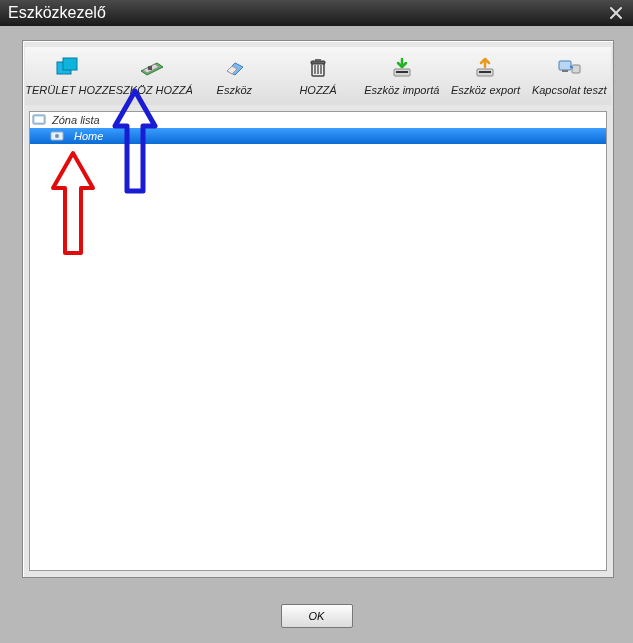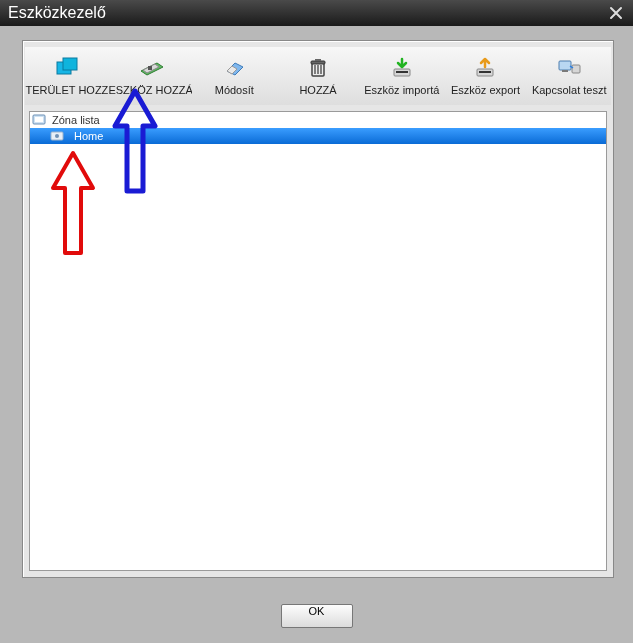--- a/index.html
+++ b/index.html
@@ -1,31 +1,31 @@
 <!DOCTYPE html>
 <html><head>
 <meta charset="utf-8">
 <style>
   html,body{margin:0;padding:0;width:633px;height:643px;font-family:Tahoma,Arial,sans-serif;font-size:11px;background:#b8b8b8;overflow:hidden;}
   .window{position:absolute;left:0;top:0;width:633px;height:643px;background:#b8b8b8;}
   .titlebar{position:absolute;left:0;top:0;width:100%;height:26px;background:linear-gradient(to bottom,#4a4a4a,#1a1a1a);color:#fff;display:flex;align-items:center;padding:0 8px;box-sizing:border-box;}
   .titlebar .title{flex:1;font-size:16px;}
   .titlebar .close{width:18px;height:18px;display:flex;align-items:center;justify-content:center;cursor:pointer;}
   .close svg{display:block;}
-  .client{position:absolute;left:0;top:26px;width:633px;height:617px;background:#b8b8b8;}
+  .client{position:absolute;left:0;top:26px;width:633px;height:617px;background:#b8b8b8;font-style:italic;}
   .panel{position:absolute;left:22px;top:14px;width:590px;height:536px;border:1px solid #888;background:#e6e6e6;box-shadow:inset 1px 1px 0 #fff;}
   .toolbar{position:absolute;left:2px;top:6px;right:2px;height:58px;background:linear-gradient(to bottom,#f7f7f7,#dedede);display:flex;}
   .tb-btn{flex:1;min-width:0;display:flex;flex-direction:column;align-items:center;justify-content:center;gap:4px;cursor:pointer;overflow:hidden;white-space:nowrap;font-size:11px;color:#222;padding:0 1px;}
   .tb-btn .ico{width:28px;height:24px;display:flex;align-items:center;justify-content:center;}
   .list{position:absolute;left:6px;top:70px;right:6px;bottom:6px;border:1px solid #9a9a9a;background:#fff;}
   .root{display:flex;align-items:center;gap:4px;height:16px;padding:0 2px 0 2px;color:#333;}
   .root .ico{width:16px;height:14px;display:flex;align-items:center;justify-content:center;}
   .child{display:flex;align-items:center;gap:8px;height:16px;padding:0 2px 0 20px;background:linear-gradient(to bottom,#3a9dff,#0a6bd6);color:#fff;}
   .child .ico{width:16px;height:14px;display:flex;align-items:center;justify-content:center;}
-  .okbtn{position:absolute;left:50%;transform:translateX(-50%);top:578px;width:70px;height:22px;border:1px solid #777;background:linear-gradient(to bottom,#fdfdfd,#dcdcdc);display:flex;justify-content:center;font-size:11px;cursor:pointer;border-radius:2px;}
+  .okbtn{position:absolute;left:50%;transform:translateX(-50%);top:578px;width:70px;height:22px;border:1px solid #777;background:linear-gradient(to bottom,#fdfdfd,#dcdcdc);display:flex;align-items:center;justify-content:center;font-size:11px;cursor:pointer;border-radius:2px;}
   .arrow{position:absolute;pointer-events:none;}
   svg{display:block;}
 </style>
 </head>
 <body>
 
 <div class="window">
 
   <div class="titlebar">
     <span class="title">Eszközkezelő</span>
@@ -63,21 +63,21 @@
           <span>ESZKÖZ HOZZÁ</span>
         </div>
 
         <div class="tb-btn">
           <span class="ico">
             <svg width="26" height="22" viewBox="0 0 26 22">
               <polygon points="6,14 14,6 22,10 14,18" fill="#7fb7ee" stroke="#3e7bb8"></polygon>
               <polygon points="6,14 11,9 16,12 11,17" fill="#e9e9e9" stroke="#999"></polygon>
             </svg>
           </span>
-          <span>Módosít</span>
+          <span>Eszköz</span>
         </div>
 
         <div class="tb-btn">
           <span class="ico">
             <svg width="22" height="22" viewBox="0 0 22 22">
               <rect x="5" y="6" width="12" height="13" rx="1" fill="none" stroke="#444" stroke-width="1.5"></rect>
               <path d="M8 8 V17 M11 8 V17 M14 8 V17" stroke="#444" stroke-width="1.3"></path>
               <rect x="4" y="4" width="14" height="3" rx="1" fill="#666" stroke="#333"></rect>
               <rect x="8" y="2" width="6" height="2" fill="#666"></rect>
             </svg>

